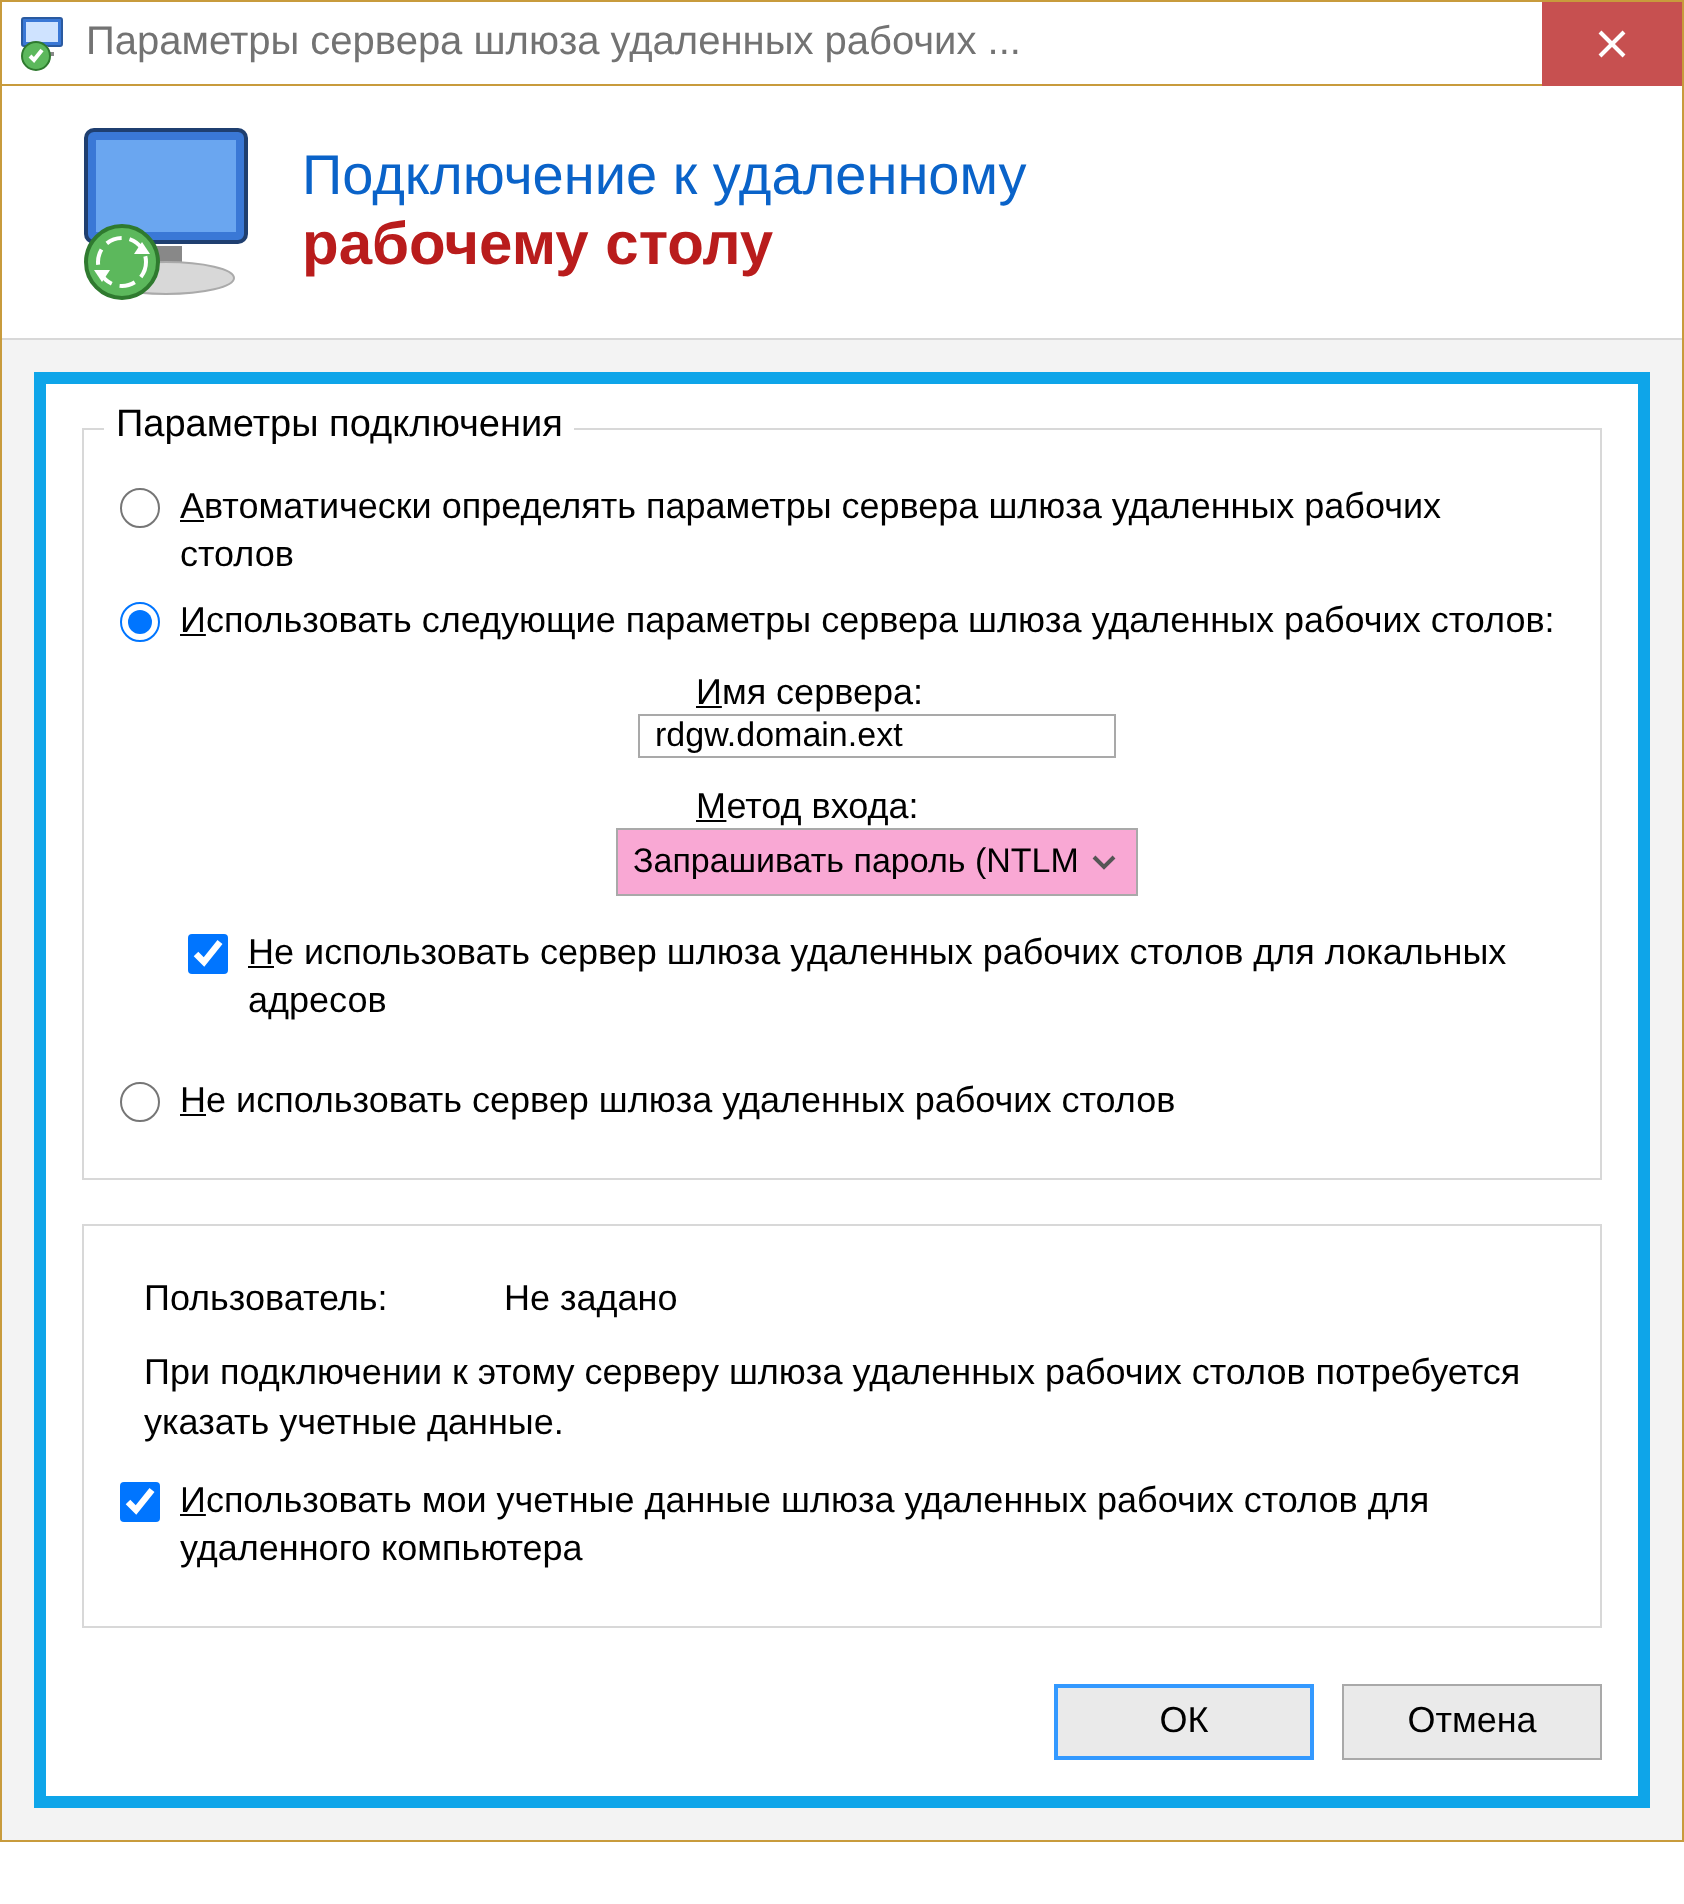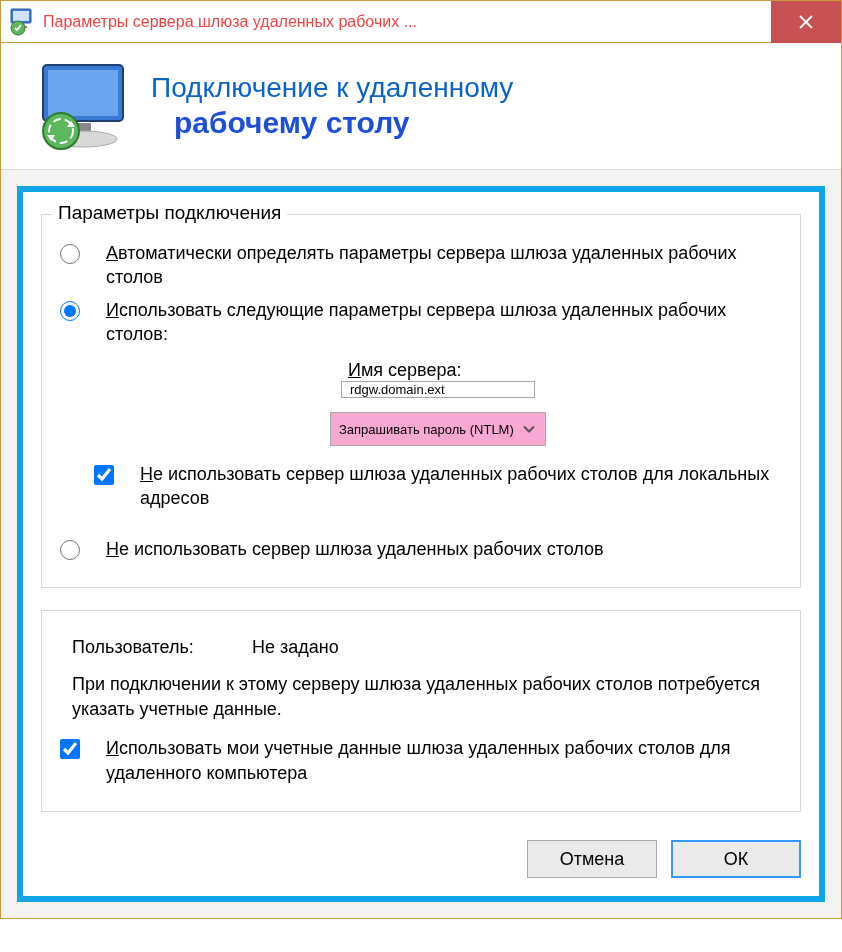--- a/index.html
+++ b/index.html
@@ -24,22 +24,22 @@
   }
   .titlebar .sys-icon {
     width: 28px;
     height: 28px;
     margin: 0 6px 0 8px;
     position: relative;
   }
   .sys-icon svg { width: 28px; height: 28px; }
   .titlebar .title-text {
     flex: 1;
-    font-size: 16px;
-    color: #ef4444;
+    font-size: 20px;
+    color: #737373;
     white-space: nowrap;
     overflow: hidden;
   }
   .close-btn {
     width: 70px;
     height: 42px;
     background: #c75050;
     color: #fff;
     display: flex;
     align-items: center;
@@ -56,25 +56,24 @@
     border-bottom: 1px solid #d8d8d8;
   }
   .header-icon { width: 100px; height: 90px; }
   .header-text { margin-left: 16px; }
   .header-text .line1 {
     color: #0a63c9;
     font-size: 28px;
     font-weight: 400;
   }
   .header-text .line2 {
-    color: #1d4ed8;
+    color: #b91c1c;
     font-size: 30px;
     font-weight: 700;
     margin-top: 2px;
-    margin-left: 23px;
   }
   
   .body-area {
     background: #f3f3f3;
     padding: 16px;
   }
   .inner {
     background: #fff;
     border: 6px solid #0ea5e9;
     padding: 0;
@@ -92,21 +91,20 @@
     left: 10px;
     background: #fff;
     padding: 0 6px;
     font-size: 19px;
   }
   
   .radio-row, .check-row {
     display: flex;
     align-items: flex-start;
     margin: 8px 0;
-    gap: 16px;
   }
   .radio-row input[type=radio],
   .check-row input[type=checkbox] {
     width: 20px;
     height: 20px;
     margin: 3px 10px 0 0;
     flex-shrink: 0;
   }
   .option-label {
     line-height: 1.35;
@@ -122,21 +120,21 @@
   .form-label {
     width: 180px;
     flex-shrink: 0;
   }
   .text-input, .select-input {
     flex: 1;
     height: 34px;
     border: 1px solid #a9a9a9;
     padding: 0 8px;
     font-family: inherit;
-    font-size: 13px;
+    font-size: 17px;
     background: #fff;
   }
   .select-input {
     appearance: none;
     background: #f9a8d4;
     padding-right: 30px;
     position: relative;
   }
   .select-wrap {
     flex: 1;
@@ -244,20 +242,21 @@
           <input type="radio" name="conn" checked="" style="">
           <span class="option-label"><span class="u">И</span><span>спользовать следующие параметры сервера шлюза удаленных рабочих столов:</span></span>
         </div>
 
         <div class="form-row">
           <span class="form-label"><span class="u">И</span><span>мя сервера:</span></span>
           <input class="text-input" type="text" value="rdgw.domain.ext" style="">
         </div>
 
         <div class="form-row">
+          <span class="form-label"><span class="u">М</span><span>етод входа:</span></span>
           <div class="select-wrap">
             <input class="select-input" type="text" readonly="" value="Запрашивать пароль (NTLM)" style="">
             <span class="chev">
               <svg width="14" height="10" viewBox="0 0 14 10">
                   <path d="M2 2 L7 7 L12 2" fill="none" stroke="#555" stroke-width="2"></path>
                 </svg>
             </span>
           </div>
         </div>
 
@@ -281,19 +280,19 @@
 
         <div class="note">При подключении к этому серверу шлюза удаленных рабочих столов потребуется указать учетные данные.</div>
 
         <div class="check-row">
           <input type="checkbox" checked="" style="">
           <span class="option-label"><span class="u">И</span><span>спользовать мои учетные данные шлюза удаленных рабочих столов для удаленного компьютера</span></span>
         </div>
       </div>
 
       <div class="button-row">
+        <button class="btn primary">ОК</button>
         <button class="btn">Отмена</button>
-        <button class="btn primary">ОК</button>
       </div>
 
     </div>
   </div>
 </div>
 
 </body></html>

